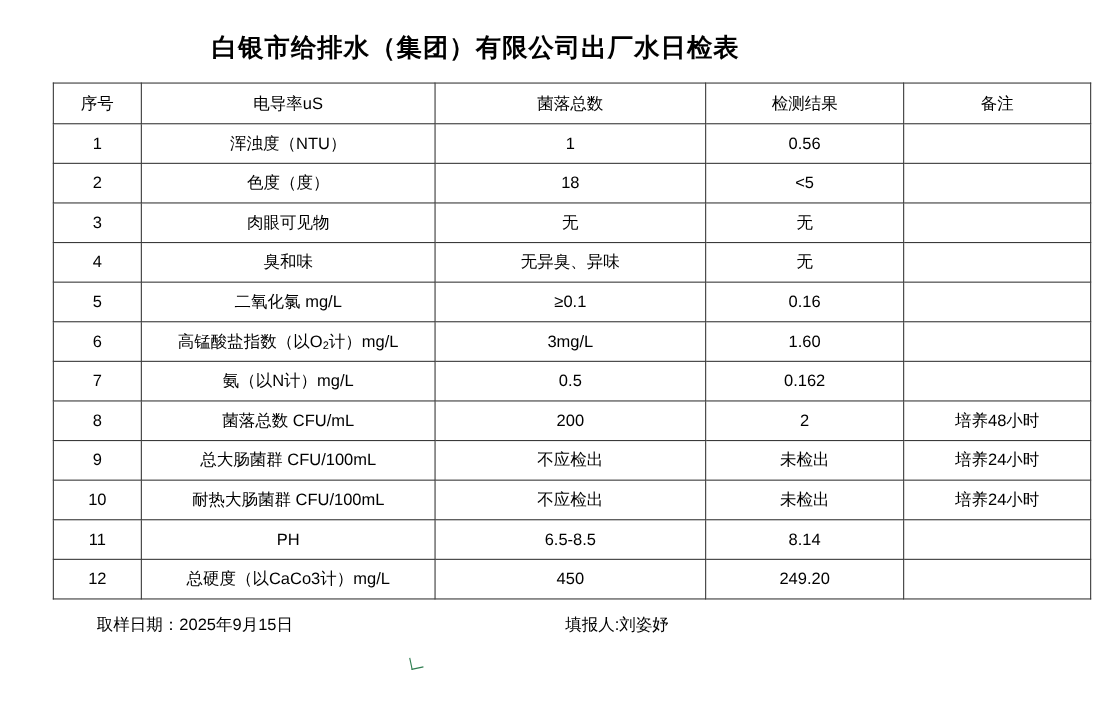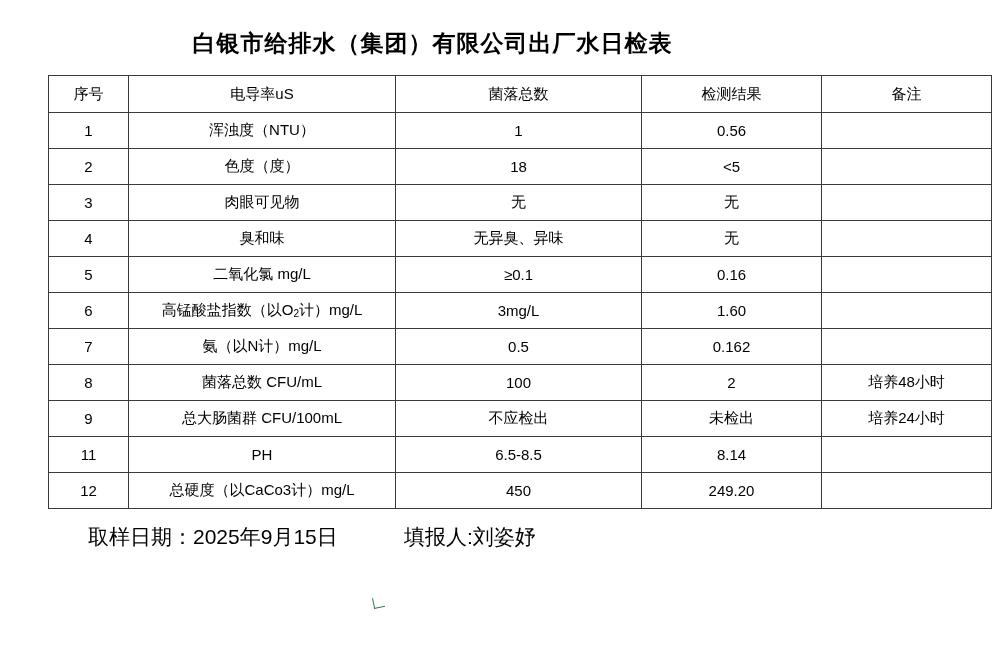--- a/index.html
+++ b/index.html
@@ -69,27 +69,26 @@
     font-size: 15px;
   }
   sub {
     font-size: 10px;
     vertical-align: -2px;
   }
   .footer {
     margin: 0 28px;
     padding-top: 14px;
     display: flex;
-    font-size: 21px;
-    font-family: "Liberation Sans", "DejaVu Sans", sans-serif;
-    gap: 36px;
+    font-size: 15px;
+    font-family: "Liberation Sans", "DejaVu Sans", sans-serif;
   }
   .footer .f-sample { width: 340px; padding-left: 60px; box-sizing: border-box; }
   .footer .f-test   { width: 330px; }
-  .footer .f-filler { width: 240px; }
+  .footer .f-filler { width: 240px; text-align: right; }
   .footer .f-val { font-family: "Liberation Sans", "DejaVu Sans", sans-serif; }
   .tick {
     position: absolute;
     left: 373px;
     top: 597px;
     width: 10px;
     height: 10px;
     border-left: 1px solid #2e7d4f;
     border-bottom: 1px solid #2e7d4f;
     transform: rotate(-12deg);
@@ -174,33 +173,40 @@
           <td class="num">7</td>
           <td class="cn">氨（以N计）mg/L</td>
           <td class="num">0.5</td>
           <td class="num">0.162</td>
           <td class="cn"></td>
         </tr>
 
         <tr>
           <td class="num">8</td>
           <td class="cn">菌落总数 CFU/mL</td>
-          <td class="num">100</td>
+          <td class="num">200</td>
           <td class="num">2</td>
           <td class="cn">培养48小时</td>
         </tr>
 
         <tr>
           <td class="num">9</td>
           <td class="cn">总大肠菌群 CFU/100mL</td>
           <td class="cn">不应检出</td>
           <td class="cn">未检出</td>
           <td class="cn">培养24小时</td>
         </tr>
 
+        <tr>
+          <td class="num">10</td>
+          <td class="cn">耐热大肠菌群 CFU/100mL</td>
+          <td class="cn">不应检出</td>
+          <td class="cn">未检出</td>
+          <td class="cn">培养24小时</td>
+        </tr>
 
         <tr>
           <td class="num">11</td>
           <td class="num">PH</td>
           <td class="num">6.5-8.5</td>
           <td class="num">8.14</td>
           <td class="cn"></td>
         </tr>
 
         <tr>

